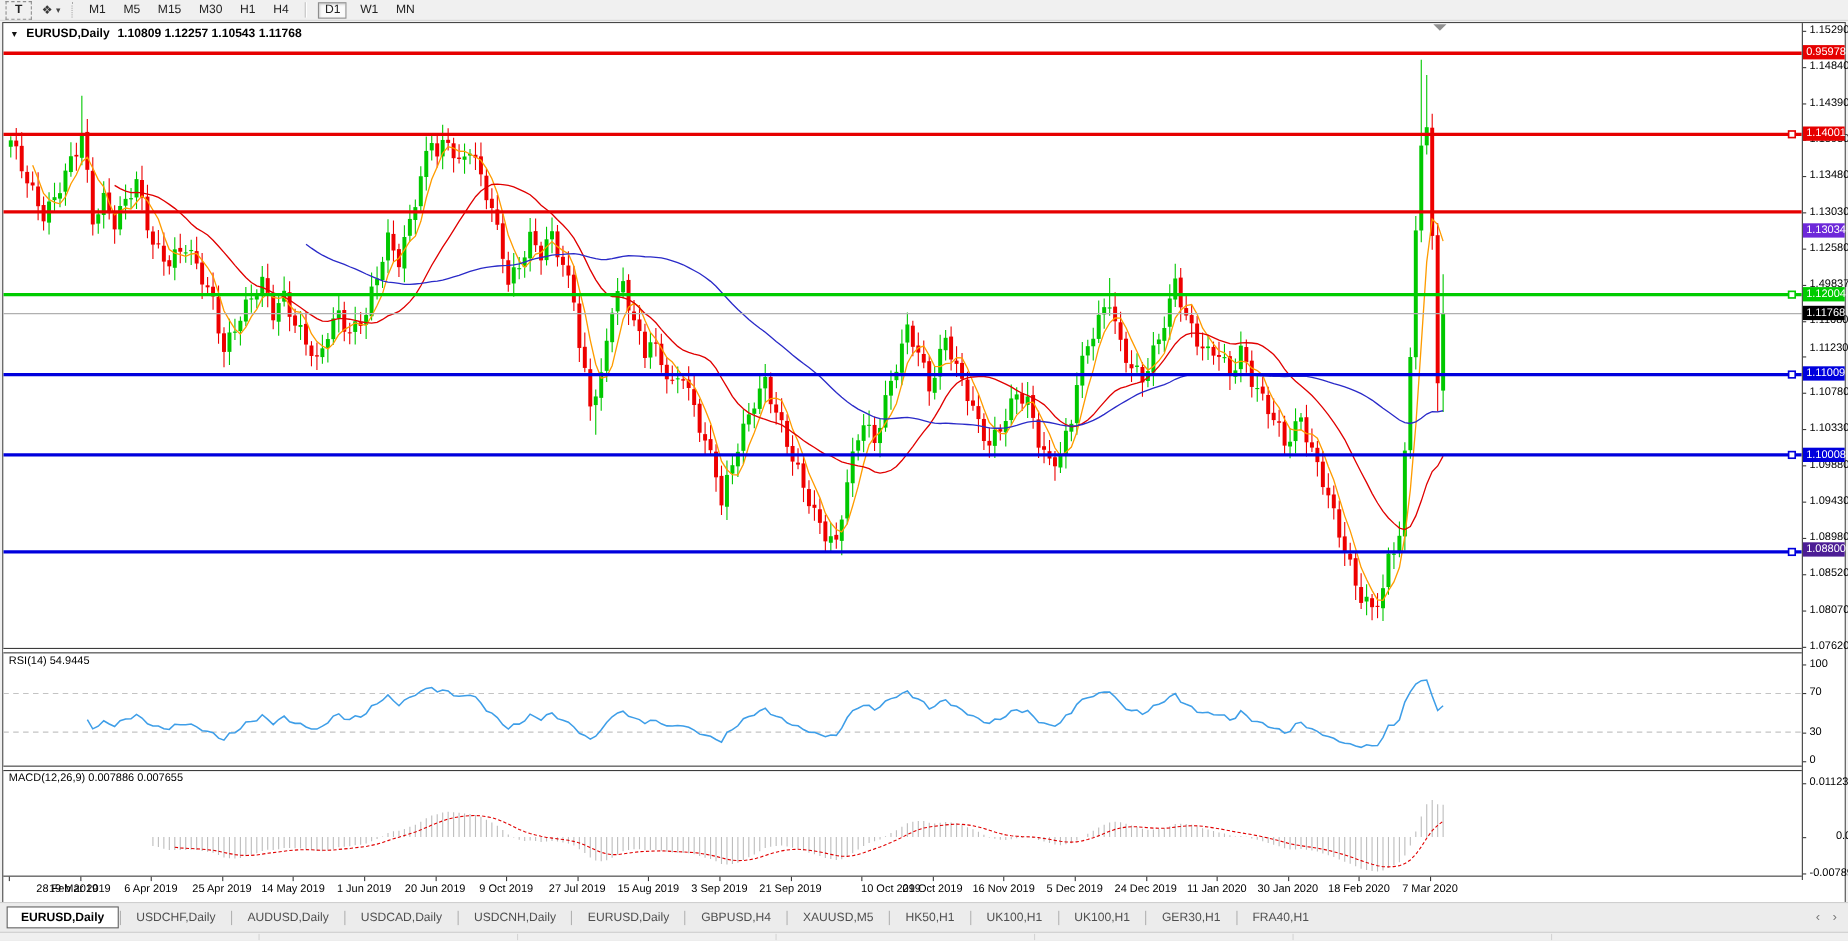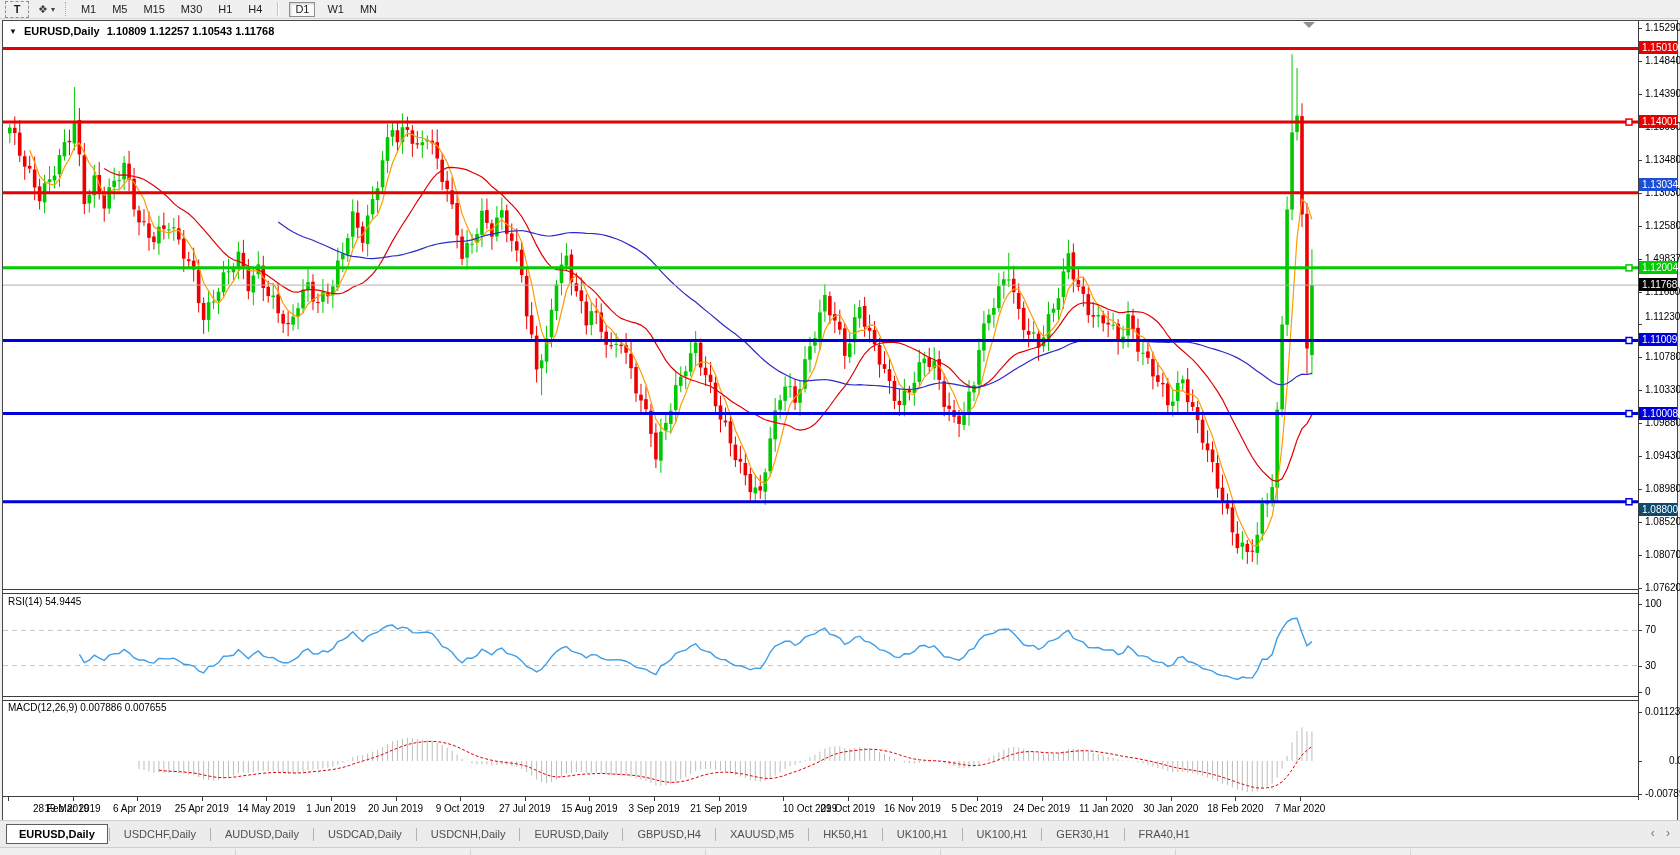--- a/index.html
+++ b/index.html
@@ -938,27 +938,27 @@
         <div class="pmark" style="top: 434.766px;"></div>
         <div class="ptick" style="top: 428.766px;">1.09430</div>
         <div class="pmark" style="top: 467.616px;"></div>
         <div class="ptick" style="top: 461.616px;">1.08980</div>
         <div class="pmark" style="top: 501.196px;"></div>
         <div class="ptick" style="top: 495.196px;">1.08520</div>
         <div class="pmark" style="top: 534.046px;"></div>
         <div class="ptick" style="top: 528.046px;">1.08070</div>
         <div class="pmark" style="top: 566.896px;"></div>
         <div class="ptick" style="top: 560.896px;">1.07620</div>
-        <div class="badge" style="top: 20.426px; background: rgb(230, 0, 0);">1.15010</div>
+        <div class="badge" style="top: 20.426px; background: rgb(230, 0, 0);">0.95978</div>
         <div class="badge" style="top: 94.083px; background: rgb(230, 0, 0);">1.14001</div>
-        <div class="badge" style="top: 157px; background: #1d4ed8;">1.13034</div>
+        <div class="badge" style="top: 182px; background: #6d28d9;">1.13034</div>
         <div class="badge" style="top: 239.864px; background: rgb(0, 204, 0);">1.12004</div>
         <div class="badge" style="top: 312.499px; background: rgb(0, 0, 221);">1.11009</div>
         <div class="badge" style="top: 385.572px; background: rgb(0, 0, 221);">1.10008</div>
-        <div class="badge" style="top: 482px; background: #0c4a6e;">1.08800</div>
+        <div class="badge" style="top: 472px; background: #4c1d95;">1.08800</div>
         <div class="badge" style="top: 257.092px; background: rgb(0, 0, 0);">1.11768</div>
         <div class="pmark" style="top: 583px;"></div>
         <div class="ptick" style="top: 577px;">100</div>
         <div class="pmark" style="top: 609.4px;"></div>
         <div class="ptick" style="top: 603.4px;">70</div>
         <div class="pmark" style="top: 644.6px;"></div>
         <div class="ptick" style="top: 638.6px;">30</div>
         <div class="pmark" style="top: 671px;"></div>
         <div class="ptick" style="top: 665px;">0</div>
         <div class="pmark" style="top: 691.006px;"></div>

